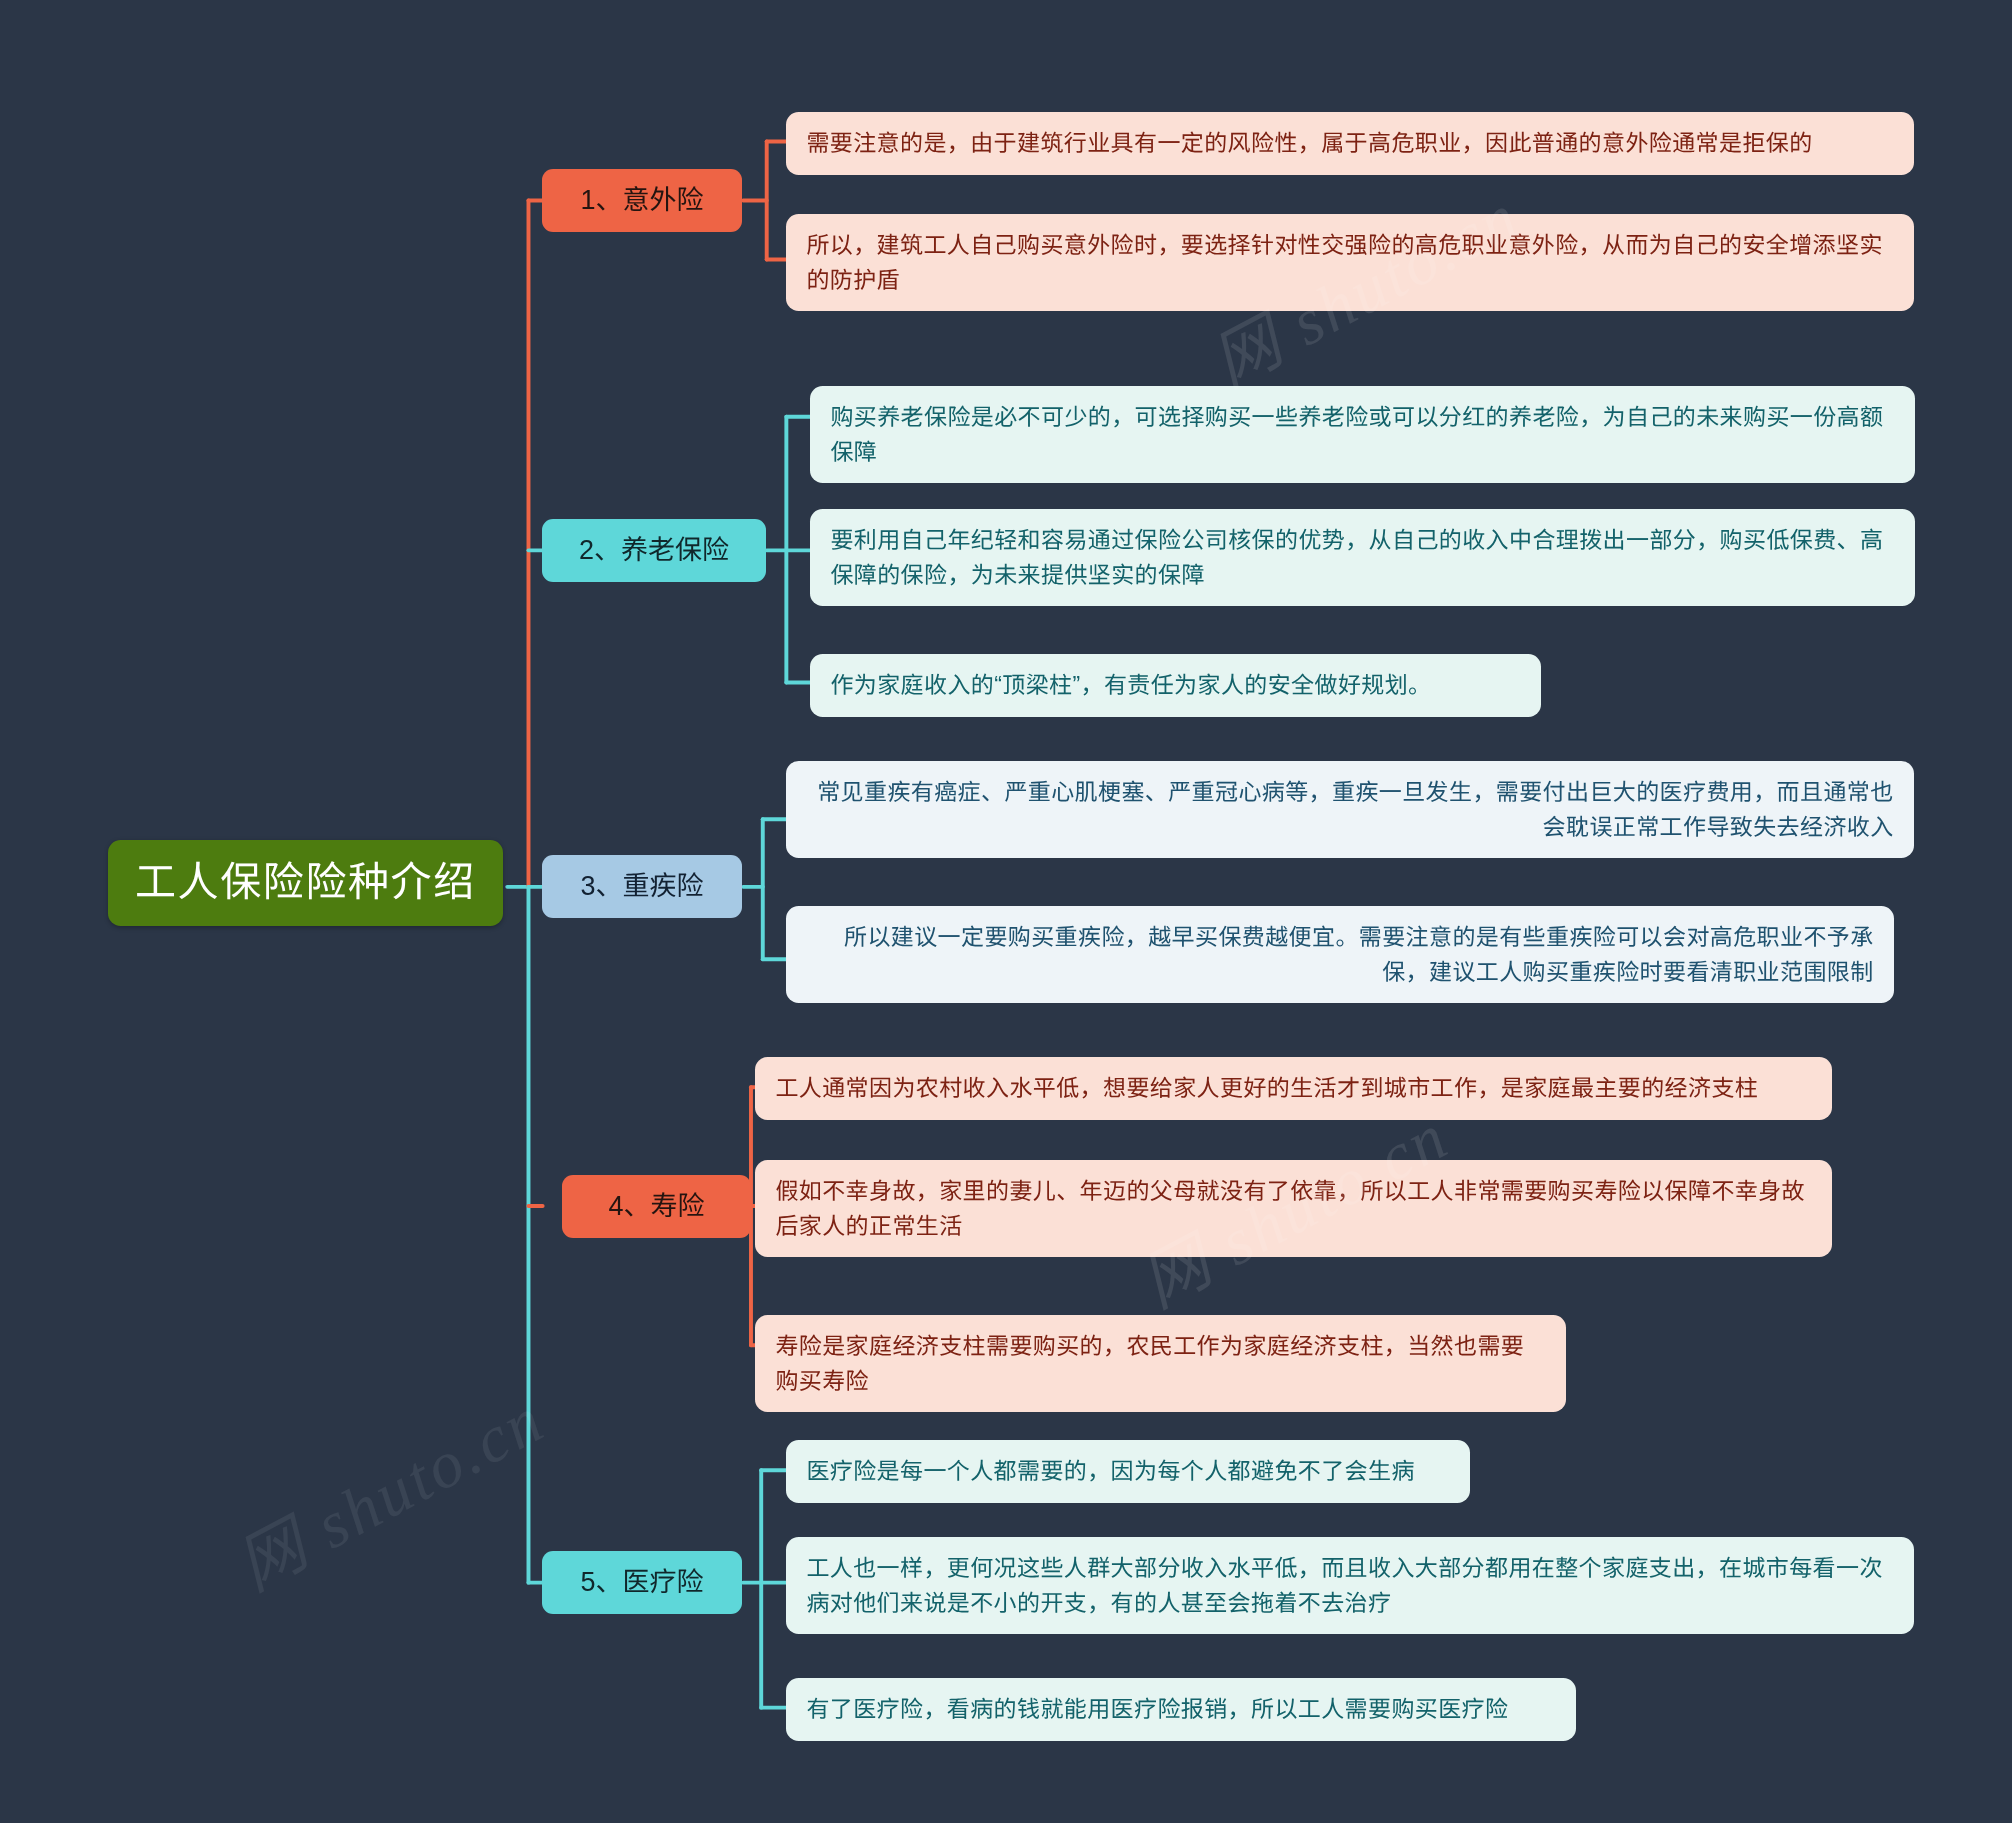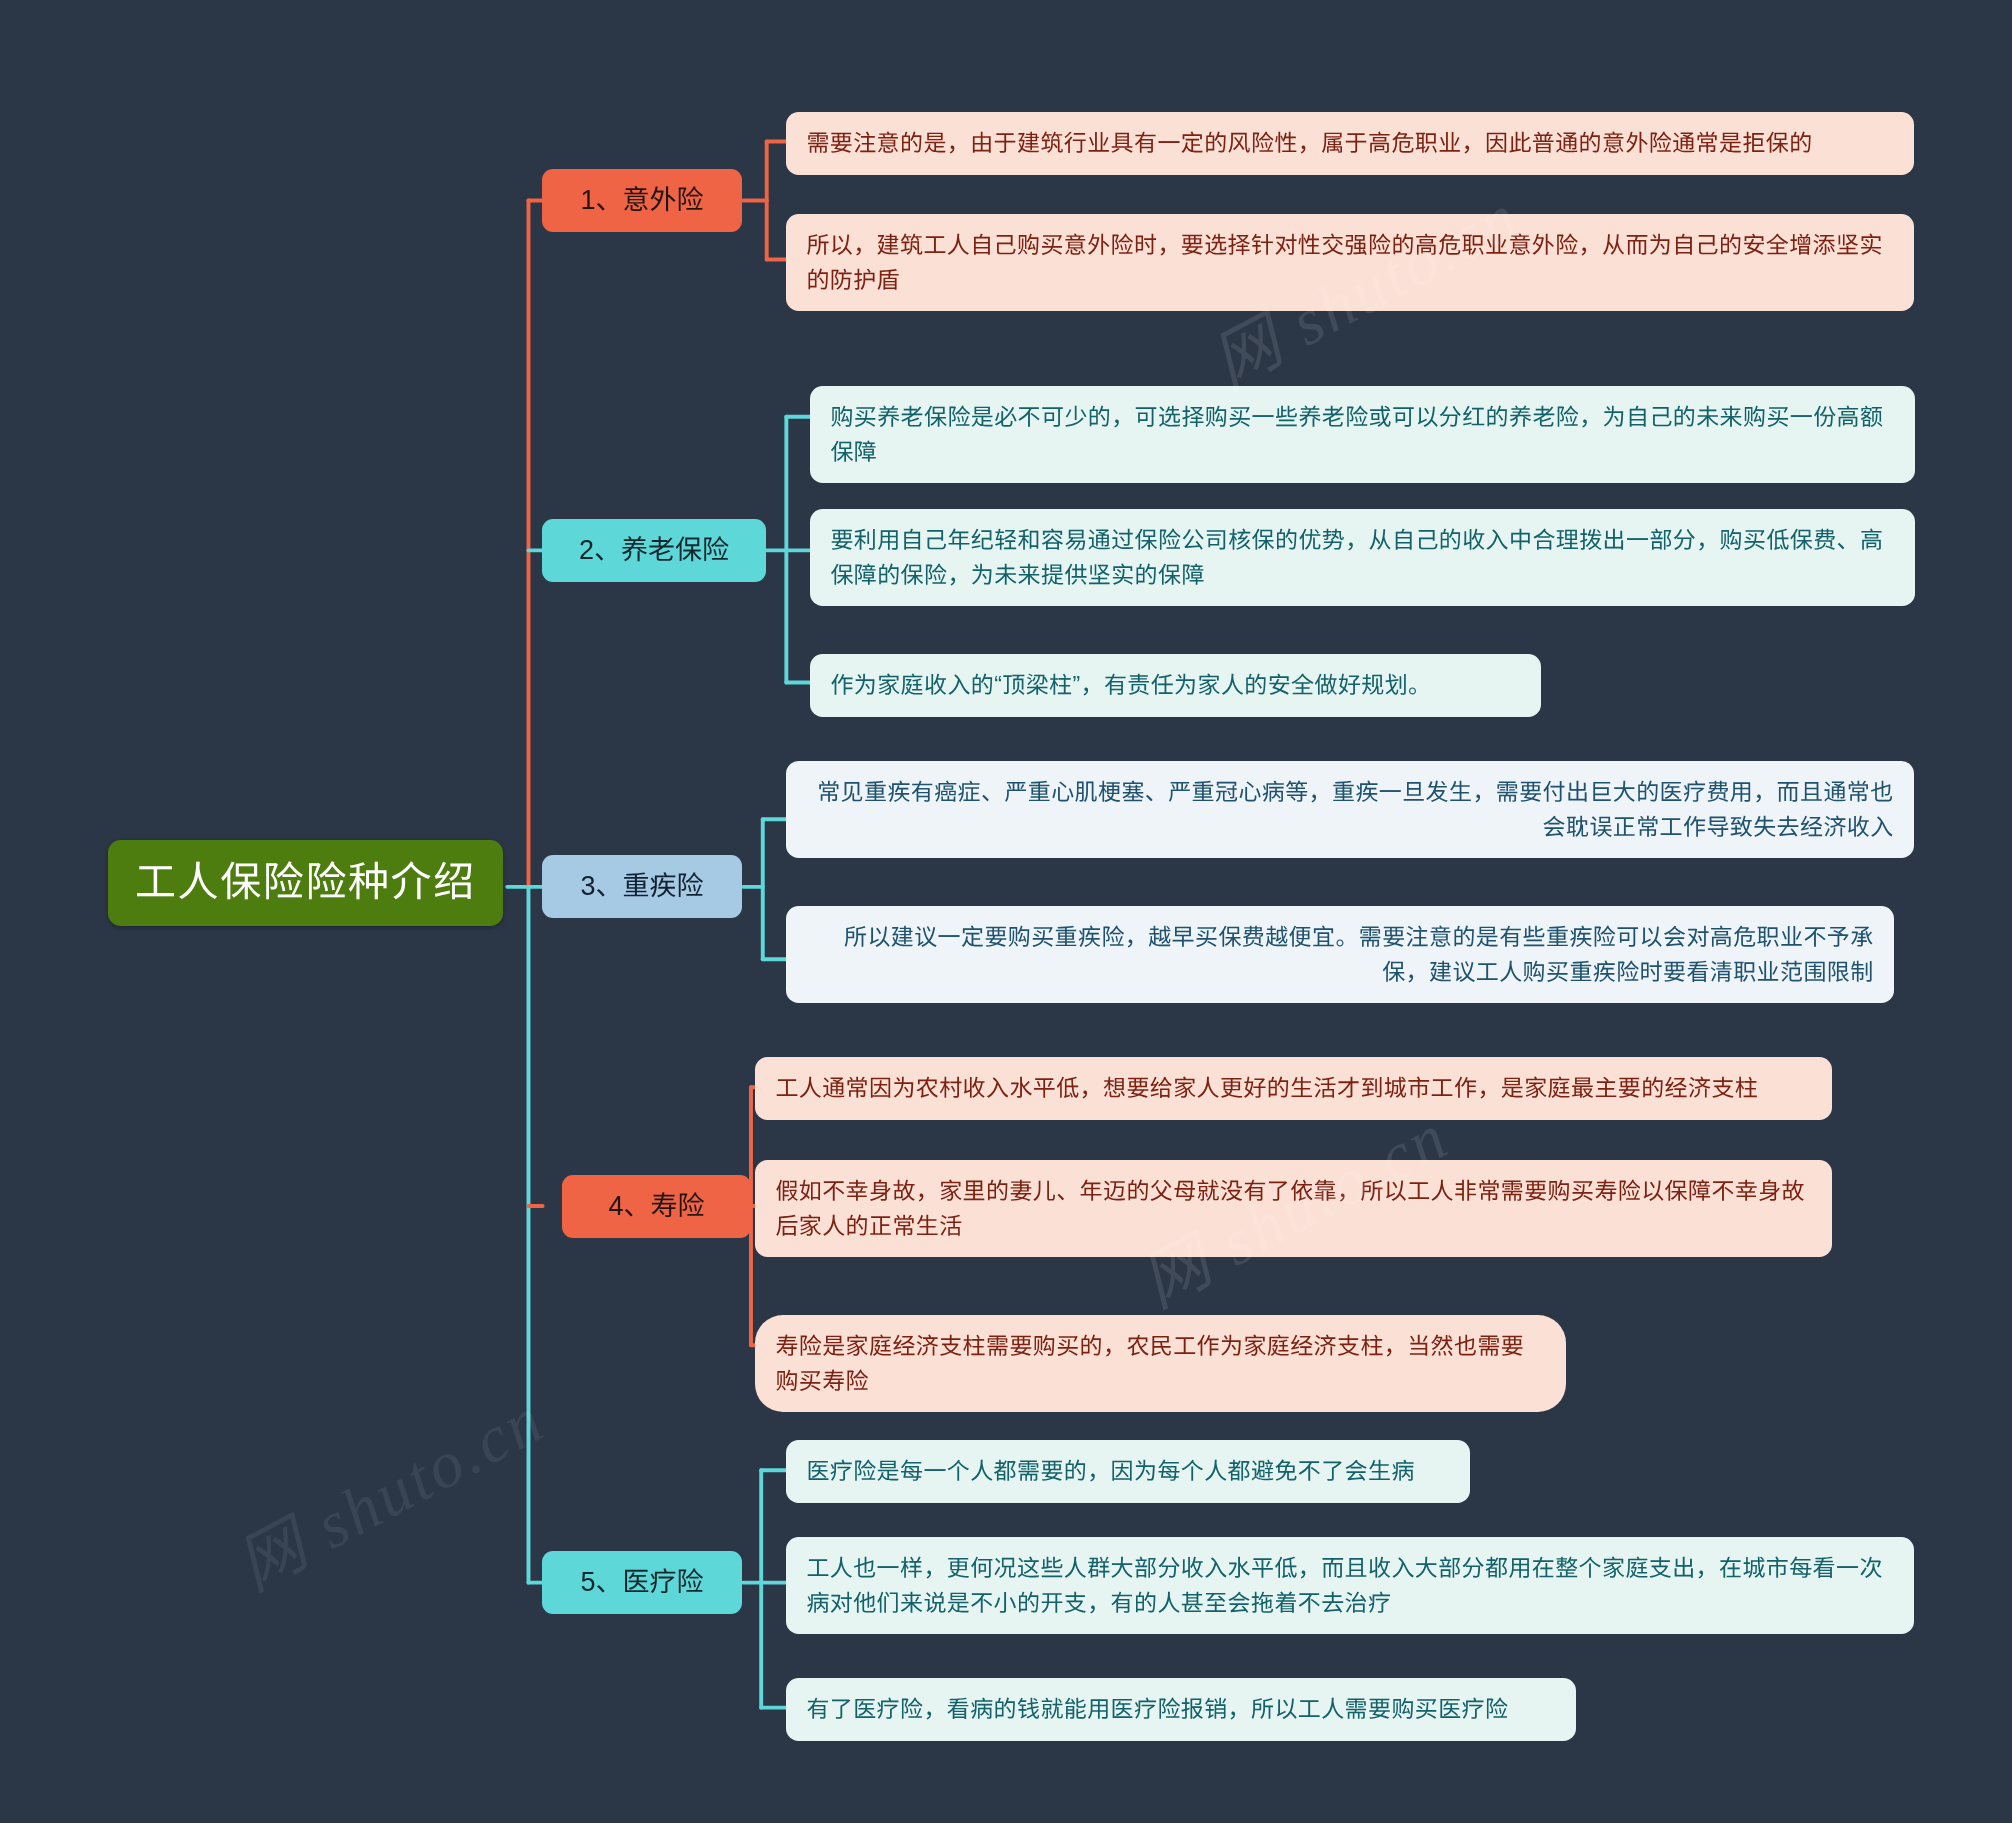--- a/index.html
+++ b/index.html
@@ -203,21 +203,21 @@
   </div>
 
   <div class="node leaf-node leaf-orange" style="left:755px; top:1057px; width:1077px; min-height:60px;">
     <span>工人通常因为农村收入水平低，想要给家人更好的生活才到城市工作，是家庭最主要的经济支柱</span>
   </div>
 
   <div class="node leaf-node leaf-orange" style="left:755px; top:1160px; width:1077px; min-height:91px;">
     <span>假如不幸身故，家里的妻儿、年迈的父母就没有了依靠，所以工人非常需要购买寿险以保障不幸身故后家人的正常生活</span>
   </div>
 
-  <div class="node leaf-node leaf-orange" style="left:755px; top:1315px; width:811px; min-height:60px;border-radius:28px;">
+  <div class="node leaf-node leaf-orange" style="left:755px; top:1315px; width:811px; min-height:60px;">
     <span>寿险是家庭经济支柱需要购买的，农民工作为家庭经济支柱，当然也需要购买寿险</span>
   </div>
 
   <div class="node branch-node branch-cyan" style="left:542px; top:1551px; width:200px; height:63px;">
     <span>5、医疗险</span>
   </div>
 
   <div class="node leaf-node leaf-cyan" style="left:786px; top:1440px; width:684px; min-height:60px;">
     <span>医疗险是每一个人都需要的，因为每个人都避免不了会生病</span>
   </div>

